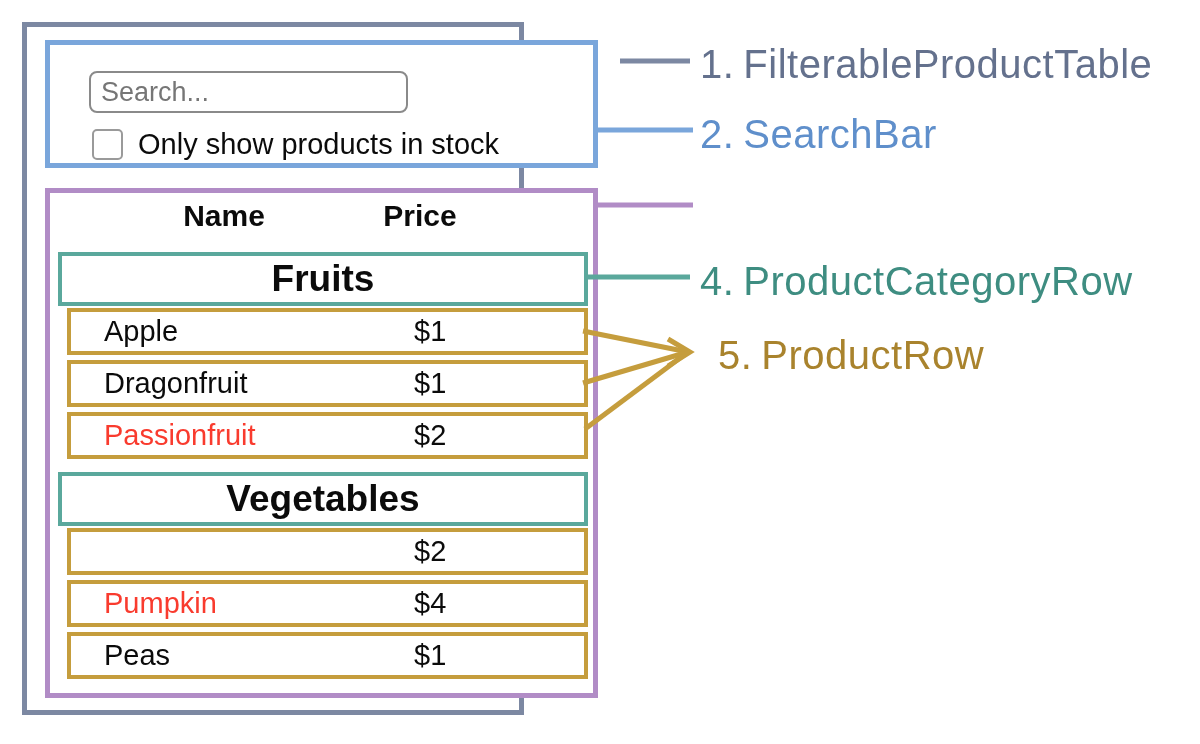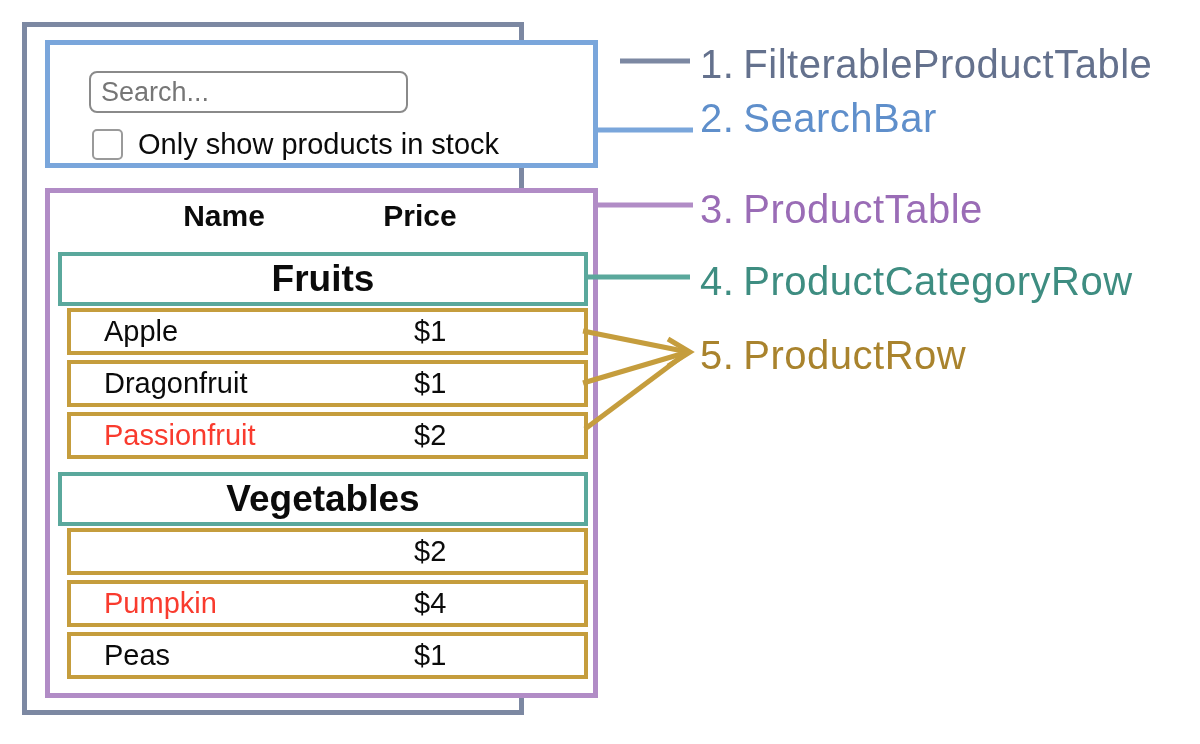--- a/index.html
+++ b/index.html
@@ -50,24 +50,24 @@
   .cell-name{padding-left:33px;display:inline-block;white-space:nowrap;}
   .cell-price{position:absolute;left:343px;top:0;white-space:nowrap;}
   
   .connectors{position:absolute;left:0;top:0;width:1200px;height:744px;pointer-events:none;z-index:5;}
   
   .labels{position:absolute;left:0;top:0;width:1200px;height:744px;z-index:6;pointer-events:none;}
   .label{position:absolute;left:700px;font-size:40px;letter-spacing:0.5px;white-space:nowrap;}
   .label .lnum{display:inline-block;}
   .label .lname{display:inline-block;margin-left:9px;}
   .label-1{top:42px;}
-  .label-2{top:96px;text-align:center;}
+  .label-2{top:112px;text-align:center;}
   .label-3{top:187px;}
   .label-4{top:259px;}
-  .label-5{top:333px;}
+  .label-5{top:333px;margin-left:18px;}
 </style>
 </head>
 <body>
 
 <div class="stage">
 
   <div class="outer">
 
     <div class="searchbar">
       <input class="search-input" type="text" placeholder="Search..." style="">
@@ -101,18 +101,17 @@
     <line x1="584" y1="277" x2="690" y2="277" stroke-width="5" stroke="#5aa89c"></line>
     <line x1="583" y1="331" x2="688" y2="352" stroke-width="5" stroke="#c59d3d"></line>
     <line x1="583" y1="383" x2="688" y2="352" stroke-width="5" stroke="#c59d3d"></line>
     <line x1="585" y1="429" x2="688" y2="352" stroke-width="5" stroke="#c59d3d"></line>
     <polyline points="668,339 690,352 668,366" fill="none" stroke-width="5" stroke="#c59d3d"></polyline>
   </svg>
 
   <div class="labels" id="labels">
       <div class="label label-1" style="color: rgb(100, 113, 141);"><span class="lnum">1.</span><span class="lname">FilterableProductTable</span></div>
       <div class="label label-2" style="color: rgb(95, 143, 203);"><span class="lnum">2.</span><span class="lname">SearchBar</span></div>
-      <div class="label label-3" style="color: rgb(154, 108, 182);"><span class="lnum">3.</span><span class="lname">ProductTable</span></div>
       <div class="label label-4" style="color: rgb(62, 141, 129);"><span class="lnum">4.</span><span class="lname">ProductCategoryRow</span></div>
       <div class="label label-5" style="color: rgb(169, 131, 45);"><span class="lnum">5.</span><span class="lname">ProductRow</span></div>
     </div>
 
 </div>
 
 </body></html>

